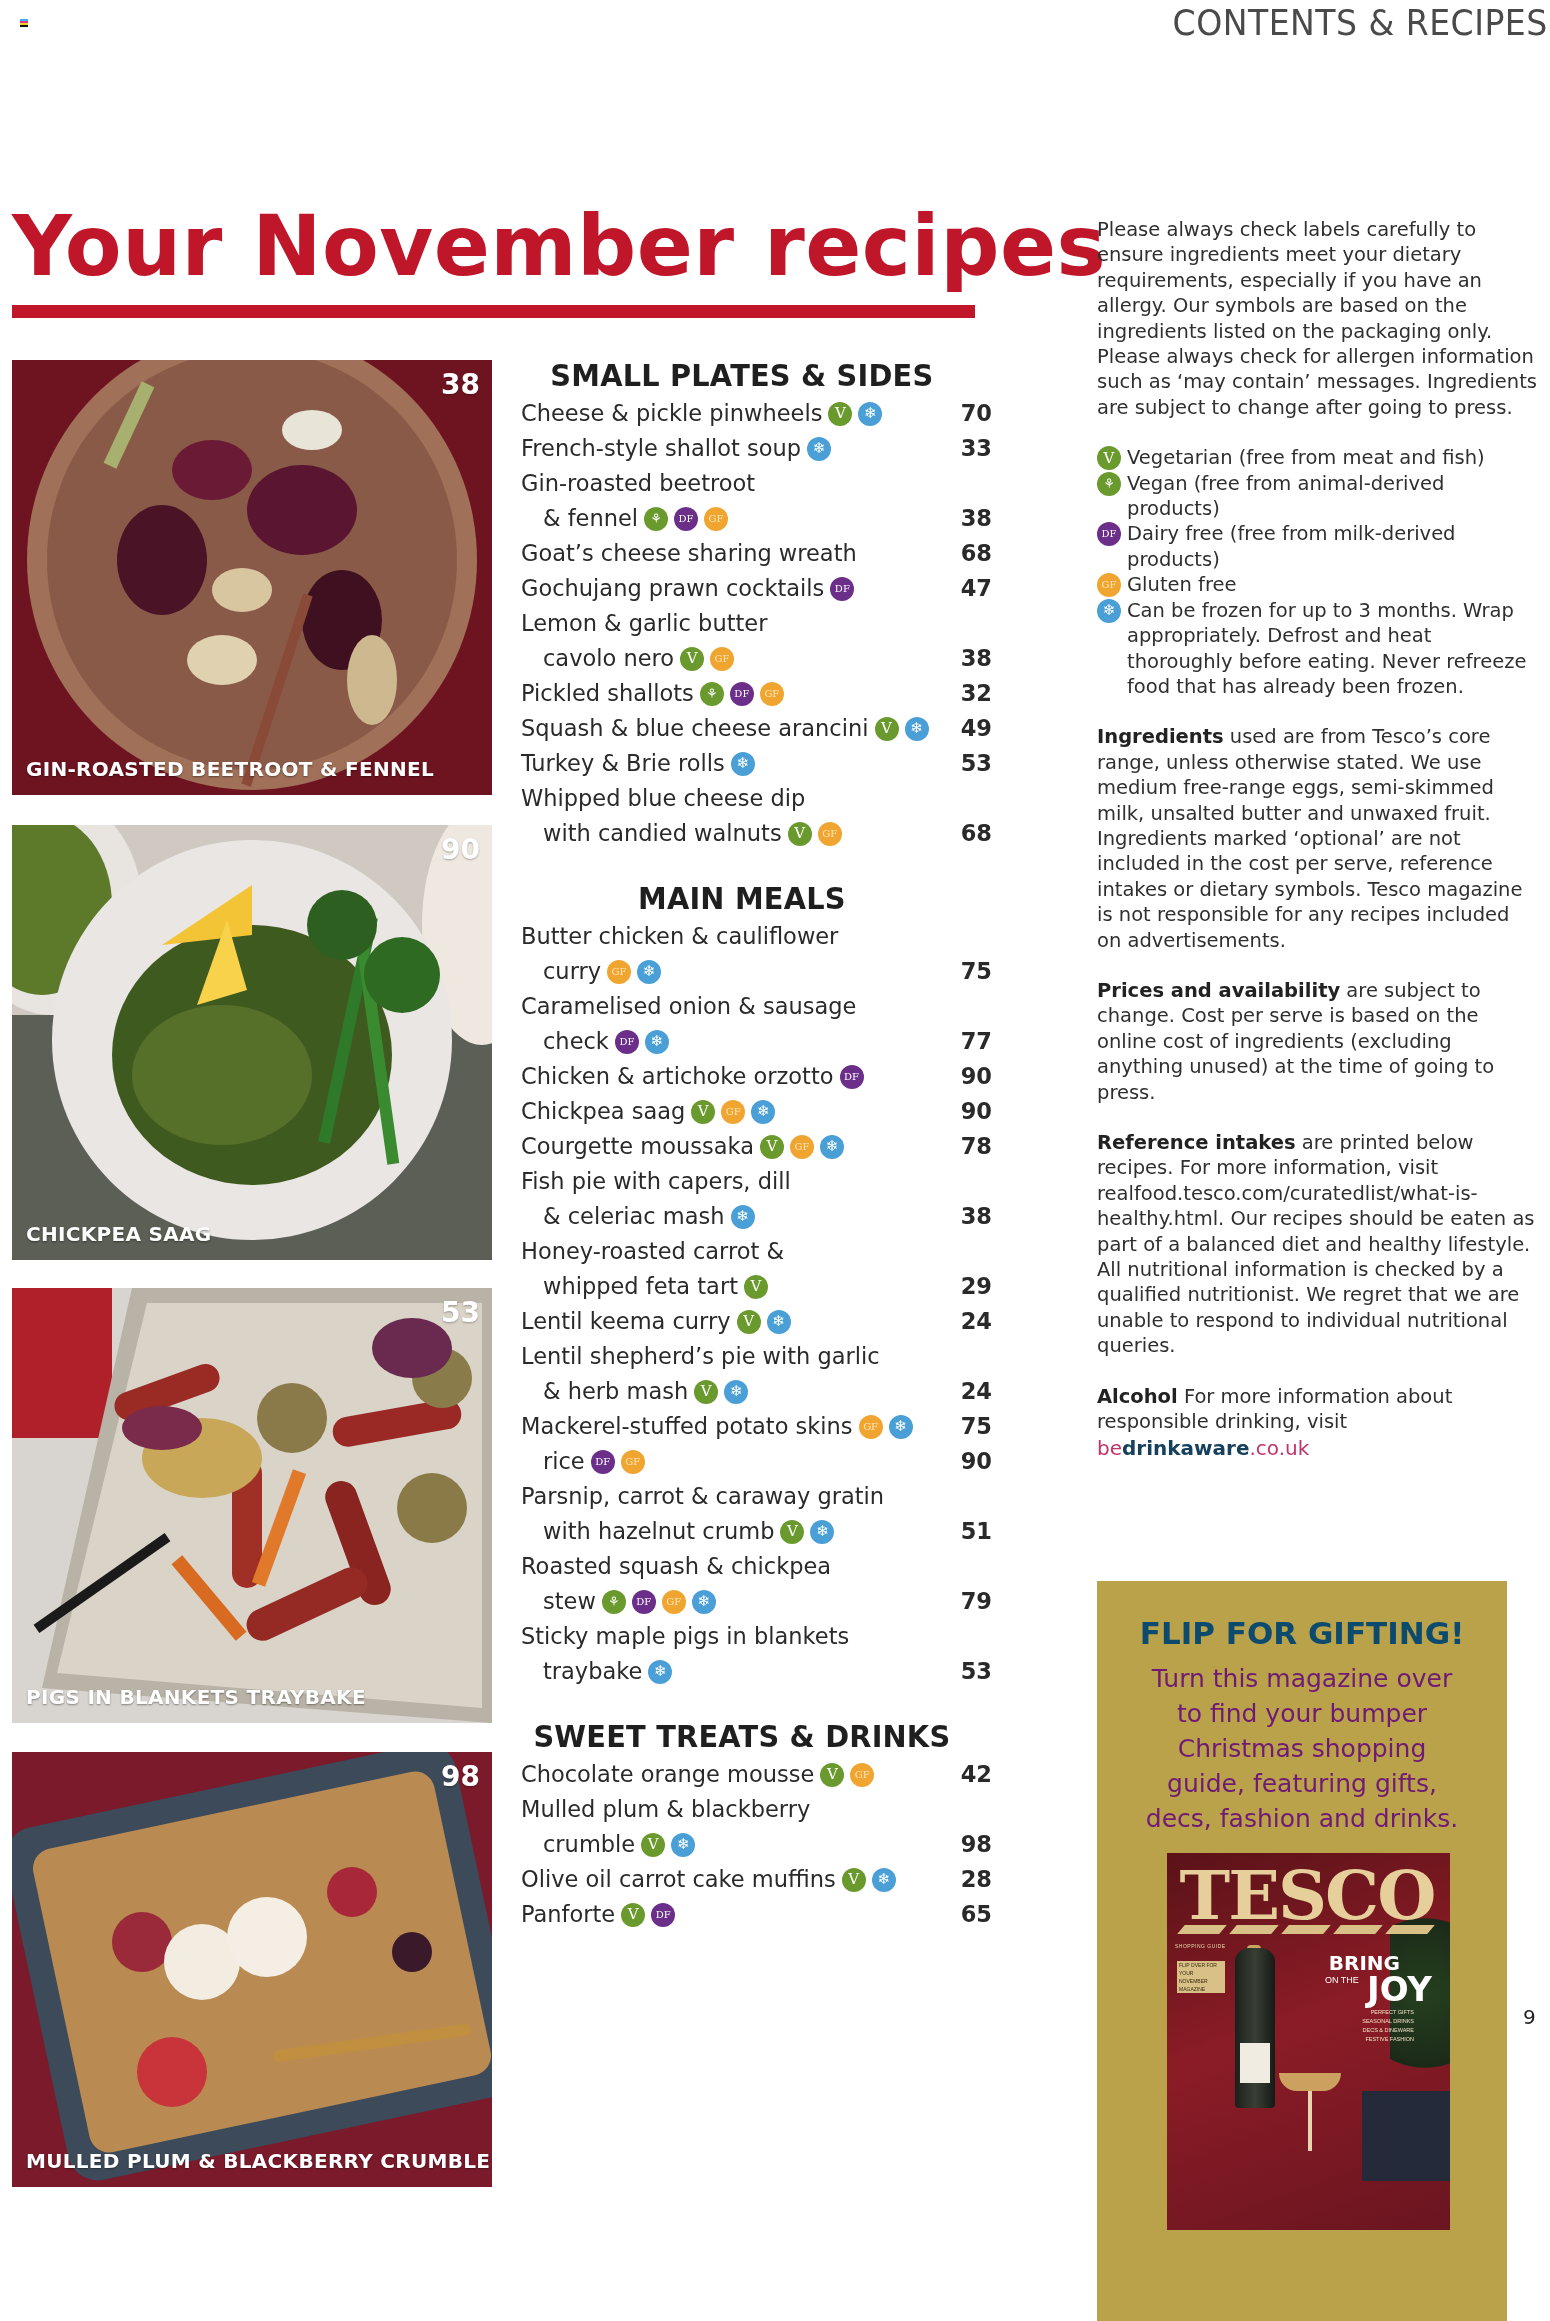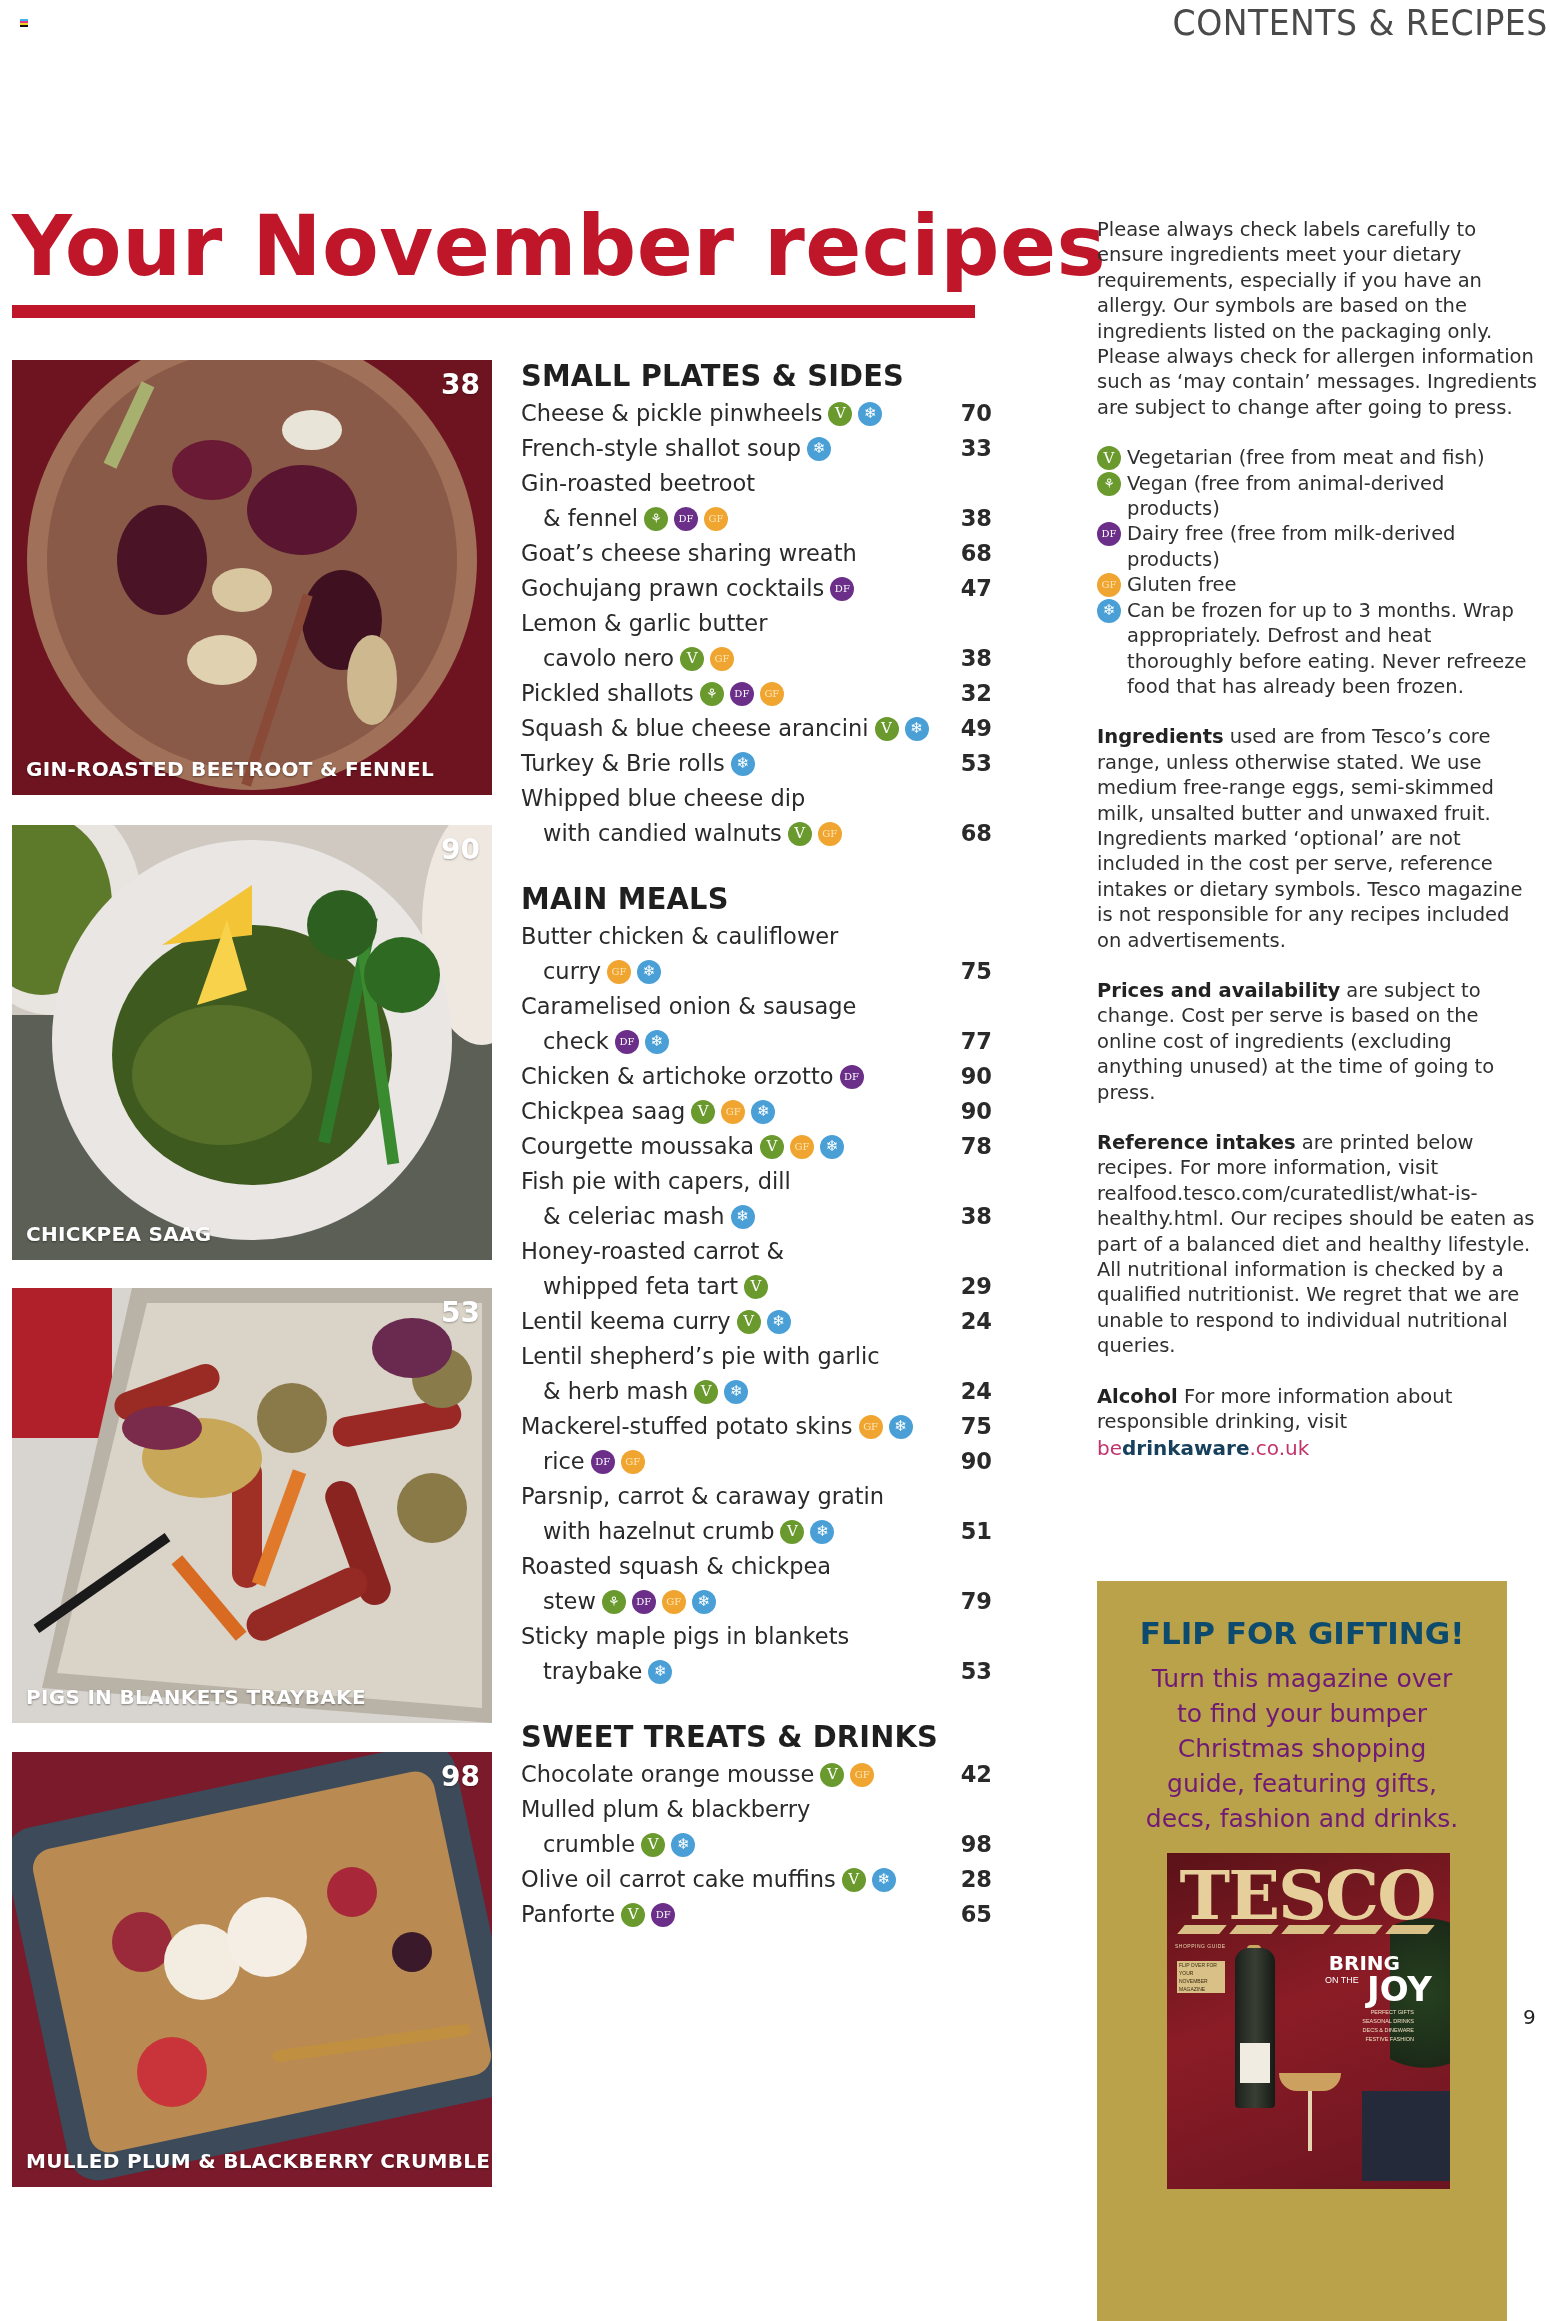--- a/index.html
+++ b/index.html
@@ -19,21 +19,21 @@
   .photo .pg { position: absolute; right: 12px; top: 8px; color: #fff; font-family: "DejaVu Sans", sans-serif; font-weight: bold; font-size: 28px; text-shadow: 0 1px 2px rgba(0,0,0,0.3); }
   .photo .cap { position: absolute; left: 14px; bottom: 14px; color: #fff; font-family: "DejaVu Sans", sans-serif; font-weight: bold; font-size: 20px; letter-spacing: 0.3px; text-shadow: 0 1px 2px rgba(0,0,0,0.4); }
   .photo svg { position: absolute; left: 0; top: 0; }
 
   #photo-beetroot { top: 360px; background: #6e1420; }
   #photo-saag { top: 825px; background: #cfc9c2; }
   #photo-pigs { top: 1288px; background: #d8d4cf; }
   #photo-crumble { top: 1752px; background: #7a1a2a; }
 
   
-  .recipes { position: absolute; left: 521px; top: 354px; width: 475px; }
+  .recipes { position: absolute; left: 521px; top: 354px; width: 475px; text-align: center; }
   .section-head { font-family: "DejaVu Sans", sans-serif; font-weight: bold; font-size: 31px; color: #1f1f1f; height: 42px; line-height: 42px; letter-spacing: 0.2px; transform: scaleX(0.93); transform-origin: left center; white-space: nowrap; }
   .section { margin-bottom: 26px; }
   .item { position: relative; font-family: "DejaVu Sans", sans-serif; font-size: 22.5px; color: #2a2a2a; }
   .line { height: 35px; line-height: 35px; white-space: nowrap; display: flex; align-items: center; }
   .line.cont { padding-left: 22px; }
   .line .txt { display: inline-block; }
   .num { position: absolute; right: 4px; bottom: 0; height: 35px; line-height: 35px; font-size: 22.5px; font-weight: bold; color: #2a2a2a; }
 
   .badge { display: inline-flex; align-items: center; justify-content: center; width: 24px; height: 24px; border-radius: 50%; color: #fff; font-family: "DejaVu Serif", serif; font-size: 11px; margin-left: 6px; flex: none; line-height: 1; }
   .badge.v { background: #6a9a2e; font-size: 15px; }
@@ -50,21 +50,21 @@
   .legend-row { position: relative; padding-left: 30px; }
   .legend-row .badge { position: absolute; left: 0; top: 1px; margin-left: 0; width: 24px; height: 24px; }
   .drinkaware { font-family: "DejaVu Sans", sans-serif; font-size: 20px; margin-top: 2px; }
   .drinkaware .be { color: #c2336a; margin-top: 16px; }
   .drinkaware .dk { color: #17405c; font-weight: bold; }
   .drinkaware .tld { color: #c2336a; }
 
   .gift-box { position: absolute; left: 1097px; top: 1581px; width: 410px; height: 740px; background: #b9a24a; }
   .gift-title { position: absolute; left: 0; width: 100%; top: 34px; text-align: center; color: #0c4a6e; font-family: "DejaVu Sans", sans-serif; font-weight: bold; font-size: 31px; }
   .gift-text { position: absolute; left: 0; width: 100%; top: 80px; text-align: center; color: #701a75; font-family: "DejaVu Sans", sans-serif; font-size: 25px; line-height: 35px; }
-  .cover { position: absolute; left: 70px; top: 272px; width: 283px; height: 336px; background: linear-gradient(160deg, #5a1218 0%, #8b1c26 45%, #6a1520 100%); overflow: hidden; }
+  .cover { position: absolute; left: 70px; top: 272px; width: 283px; height: 377px; background: linear-gradient(160deg, #5a1218 0%, #8b1c26 45%, #6a1520 100%); overflow: hidden; }
   .cover-logo { position: absolute; left: 10px; top: 2px; width: 260px; text-align: center; font-family: "DejaVu Serif", serif; font-weight: bold; font-size: 68px; color: #e6cf9a; letter-spacing: -2px; }
   .cover-stripes { position: absolute; left: 14px; top: 72px; display: flex; gap: 10px; }
   .cover-stripes span { width: 42px; height: 9px; background: #d9c086; transform: skewX(-40deg); }
   .cover-guide { position: absolute; left: 8px; top: 90px; font-size: 5px; color: #e8d8b0; letter-spacing: 0.5px; }
   .cover-flip { position: absolute; left: 10px; top: 108px; width: 48px; font-size: 5px; line-height: 8px; color: #3a2a10; background: #d9c086; padding: 0 2px; }
   .cover-bring { position: absolute; right: 50px; top: 98px; font-family: "DejaVu Sans", sans-serif; font-weight: bold; font-size: 20px; color: #fff; }
   .cover-onthe { position: absolute; left: 158px; top: 122px; font-size: 9px; color: #fff; }
   .cover-joy { position: absolute; right: 18px; top: 116px; font-family: "DejaVu Sans", sans-serif; font-weight: bold; font-size: 34px; color: #fff; margin-left: 24px; }
   .cover-lines { position: absolute; right: 36px; top: 155px; text-align: right; font-size: 5.5px; line-height: 9px; color: #f1e0c4; }
   .bottle { position: absolute; left: 68px; top: 95px; width: 40px; height: 160px; background: linear-gradient(90deg, #1a1f1a, #3a3f35 50%, #151a15); border-radius: 14px 14px 4px 4px; }

